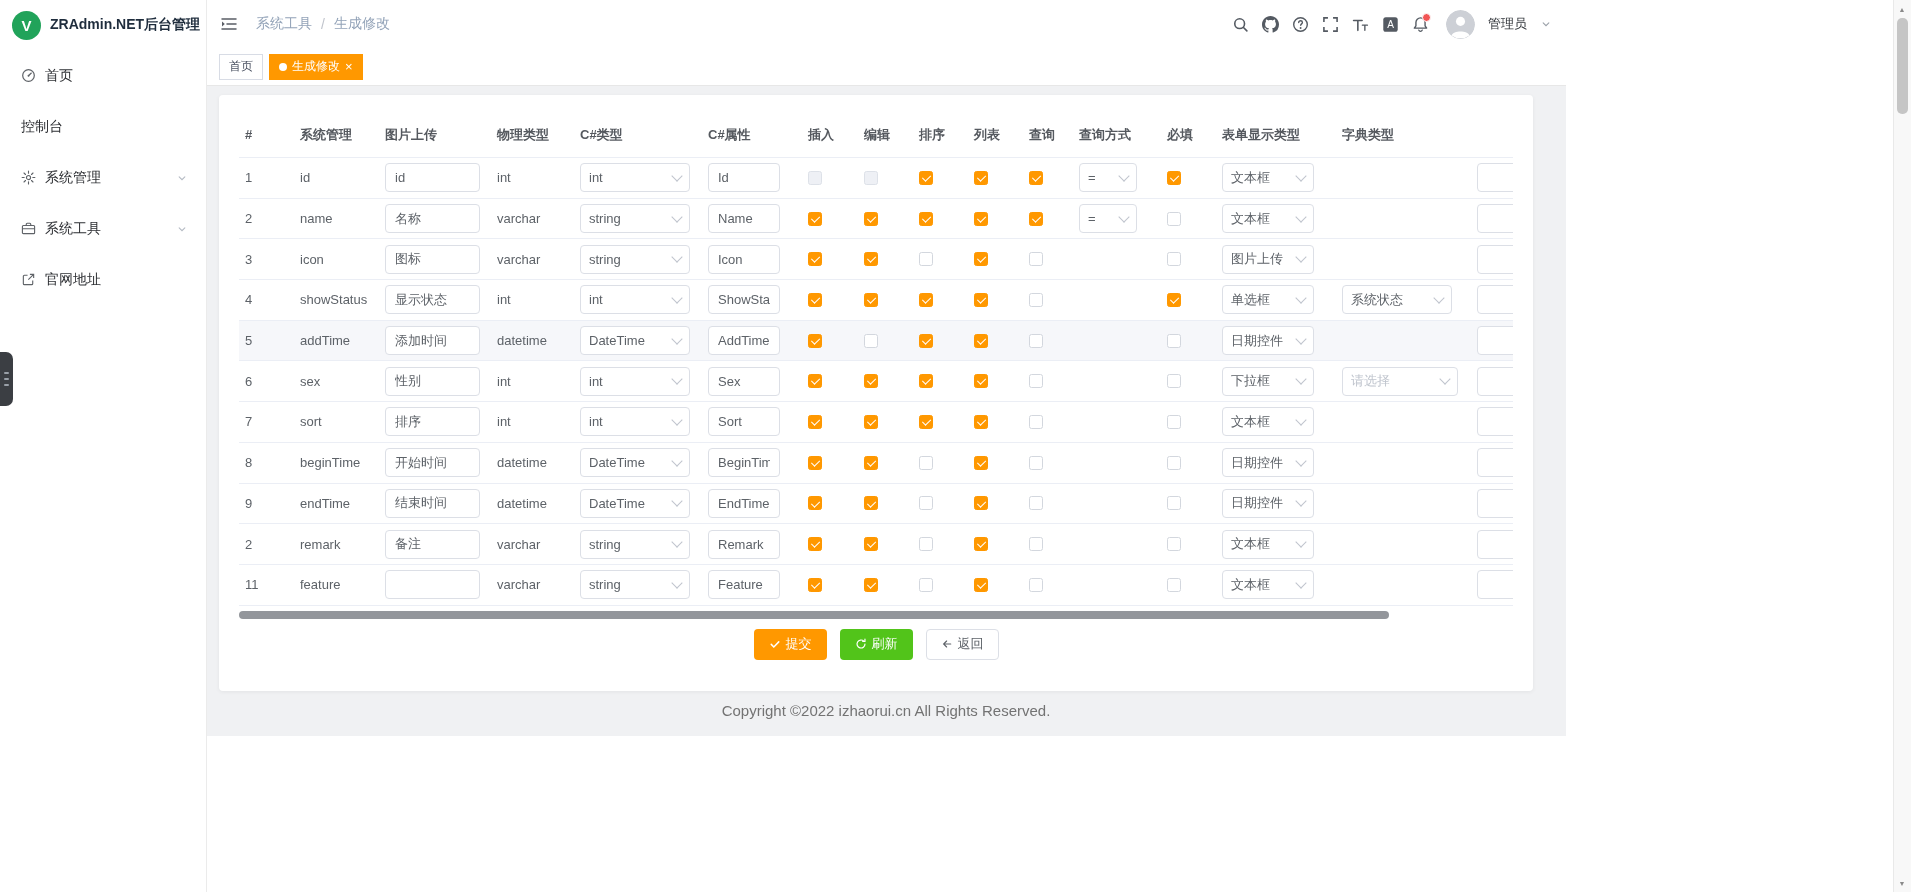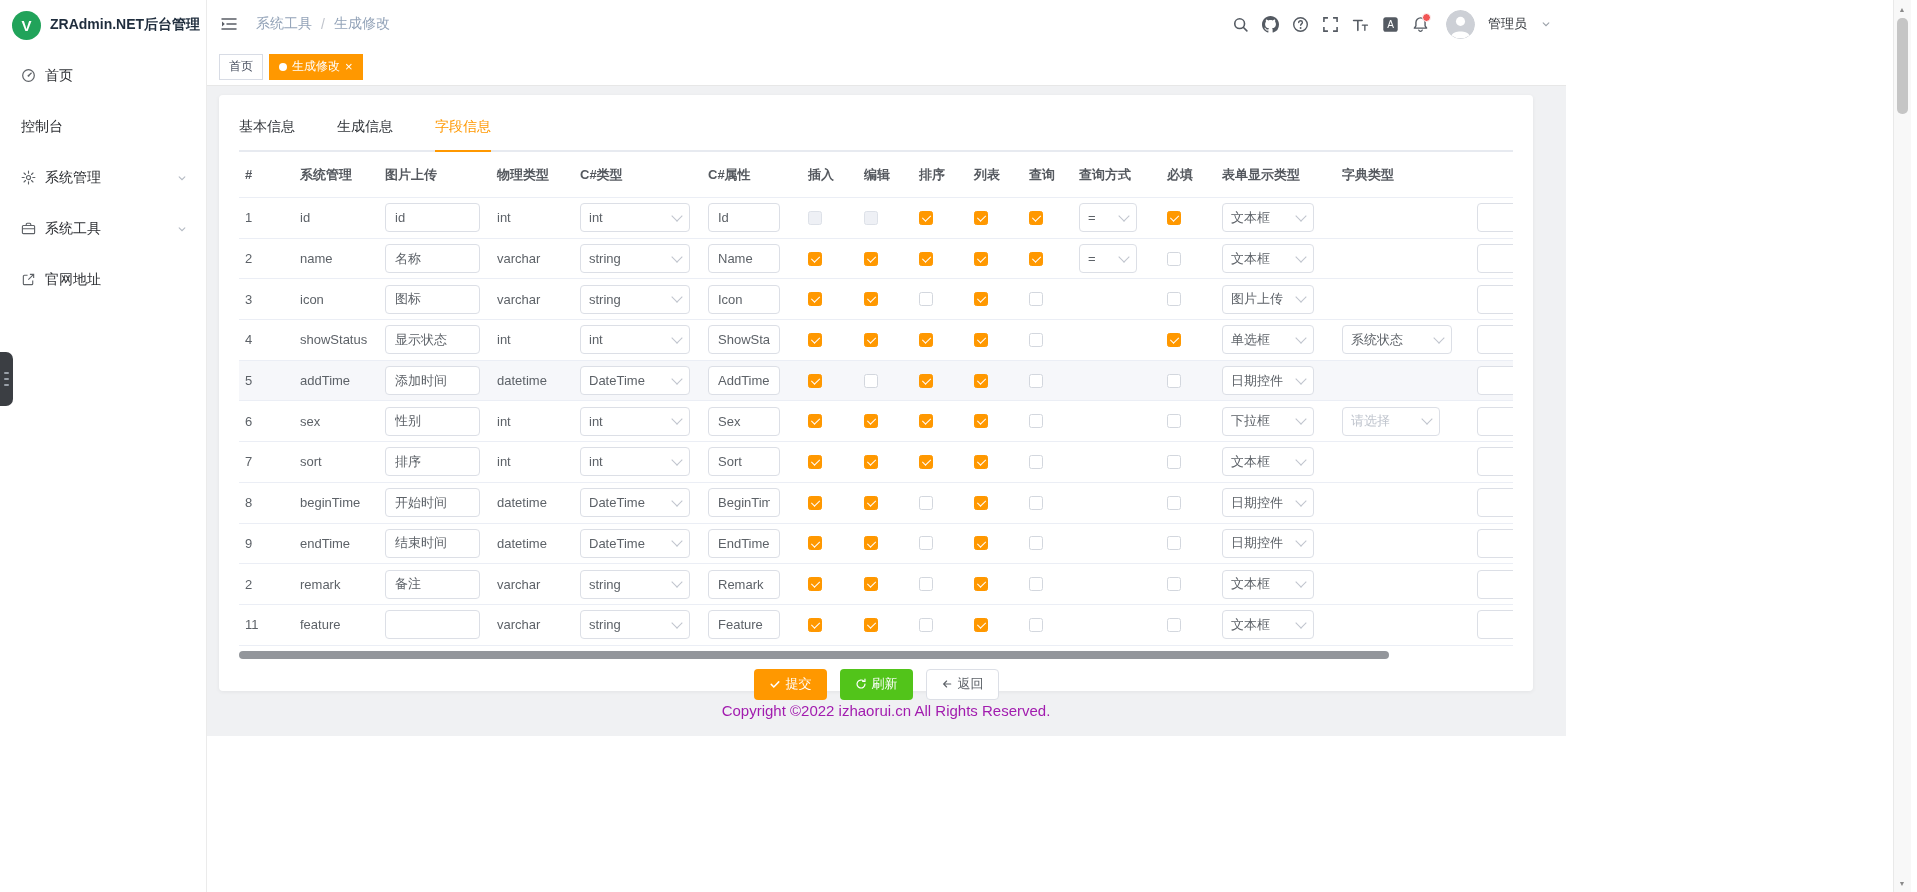--- a/index.html
+++ b/index.html
@@ -42,21 +42,21 @@
   .tag{height:26px;display:inline-flex;align-items:center;padding:0 9px;border:1px solid #d8dce5;background:#fff;color:#495060;
        font-size:12px;cursor:pointer;white-space:nowrap;box-sizing:border-box}
   .tag.active{background:#ff9800;border-color:#ff9800;color:#fff}
   .tagdot{width:8px;height:8px;border-radius:50%;background:#fff;margin-right:5px}
   .tagx{margin-left:5px;font-size:13px;line-height:1}
 
   
   .content-bg{position:absolute;left:206px;top:86px;width:1360px;height:650px;background:#f0f1f3;z-index:1}
   .card{position:absolute;left:219px;top:95px;width:1314px;height:596px;background:#fff;border-radius:4px;
         box-shadow:0 1px 4px rgba(0,0,0,.06);padding:17px 20px 0;box-sizing:border-box;z-index:2}
-  .footer{position:absolute;left:206px;top:702px;width:1360px;text-align:center;font-size:15px;color:#a21caf;z-index:1}
+  .footer{position:absolute;left:206px;top:702px;width:1360px;text-align:center;font-size:15px;color:#737373;z-index:1}
 
   .ctabs{display:flex;gap:42px;border-bottom:2px solid #e7eaf0;height:38px}
   .ctab{font-size:14px;color:#2f3338;cursor:pointer;position:relative;padding-top:6px}
   .ctab.active{color:#ff9800}
   .ctab.active::after{content:"";position:absolute;left:0;right:0;bottom:-2px;height:2px;background:#ff9800}
 
   
   .tablewrap{overflow:hidden;width:1274px}
   .trow{display:flex;align-items:center;height:39.7px;border-bottom:1px solid #ebeef5;width:1352px}
   .trow.hl{background:#f6f7fa}
@@ -246,25 +246,20 @@
     <span class="tag active">
       <i class="tagdot"></i>
       <span>生成修改</span>
       <span class="tagx">×</span>
     </span>
   </div>
 
 <div class="content-bg"></div>
 
 <section class="card">
-  <div class="ctabs">
-      <div class="ctab">基本信息</div>
-      <div class="ctab">生成信息</div>
-      <div class="ctab active">字段信息</div>
-    </div>
   <div class="tablewrap">
     <div class="trow thead">
         <div class="tcell hcell" style="width: 55px;">#</div>
         <div class="tcell hcell" style="width: 85px;">系统管理</div>
         <div class="tcell hcell" style="width: 112px;">图片上传</div>
         <div class="tcell hcell" style="width: 83px;">物理类型</div>
         <div class="tcell hcell" style="width: 128px;">C#类型</div>
         <div class="tcell hcell" style="width: 100px;">C#属性</div>
         <div class="tcell hcell" style="width: 56px;">插入</div>
         <div class="tcell hcell" style="width: 55px;">编辑</div>
@@ -558,21 +553,21 @@
           <div class="tcell" style="width: 55px;">
             <span class="cbx unchecked"></span>
           </div>
           <div class="tcell" style="width: 120px;">
             <div class="sel" style="width: 92px;">
               <span class="selv">下拉框</span>
               <i class="chevi"></i>
             </div>
           </div>
           <div class="tcell" style="width: 135px;">
-            <div class="sel ph" style="width: 98px;">
+            <div class="sel ph" style="width: 116px;">
               <span class="selv">请选择</span>
               <i class="chevi"></i>
             </div>
           </div>
           <div class="tcell" style="width: 110px;">
             <input class="inp" style="width: 100px;">
           </div>
         </div>
         <div class="trow">
           <div class="tcell" style="width: 55px;">7</div>

